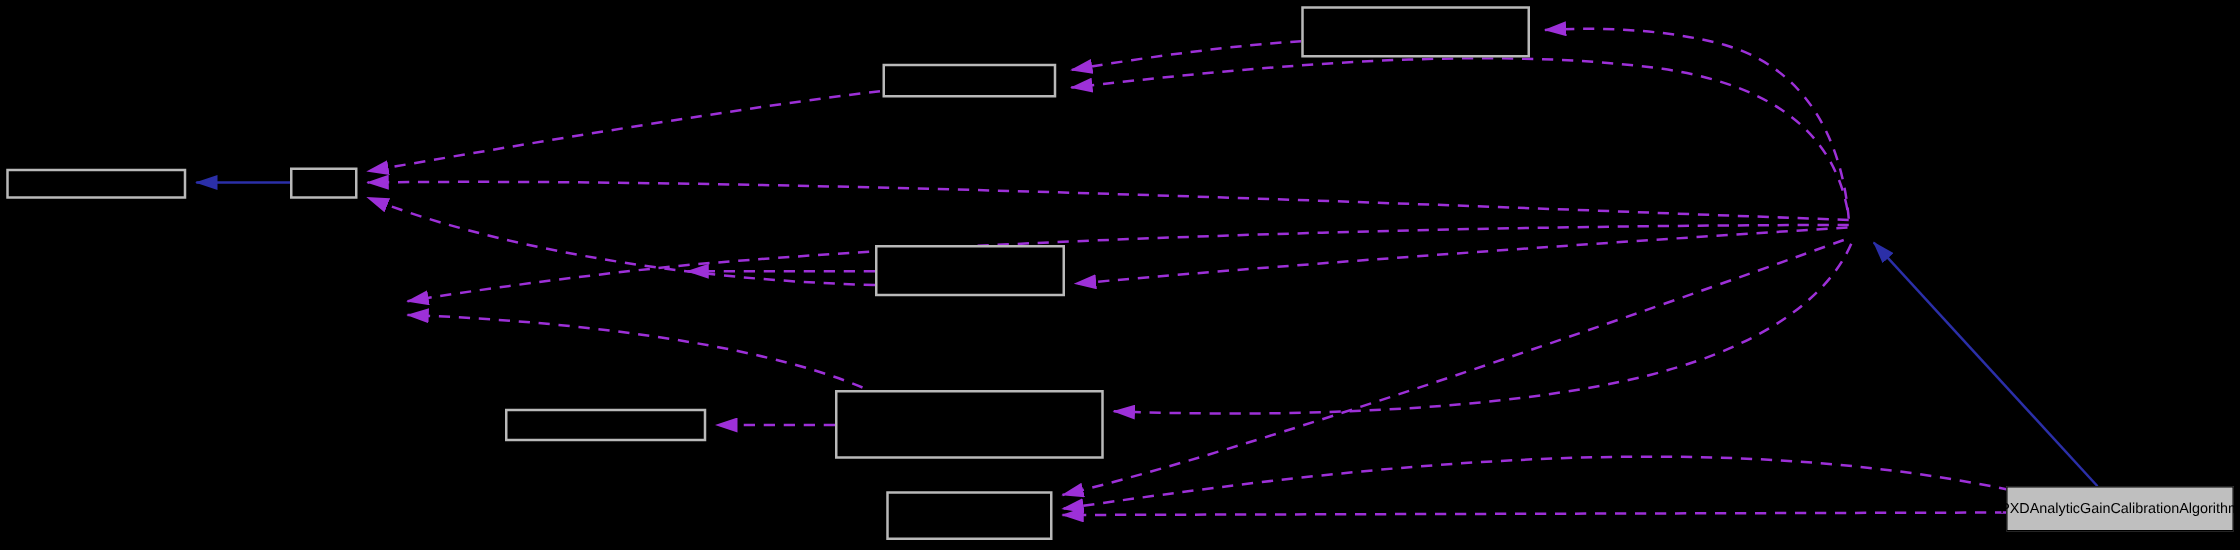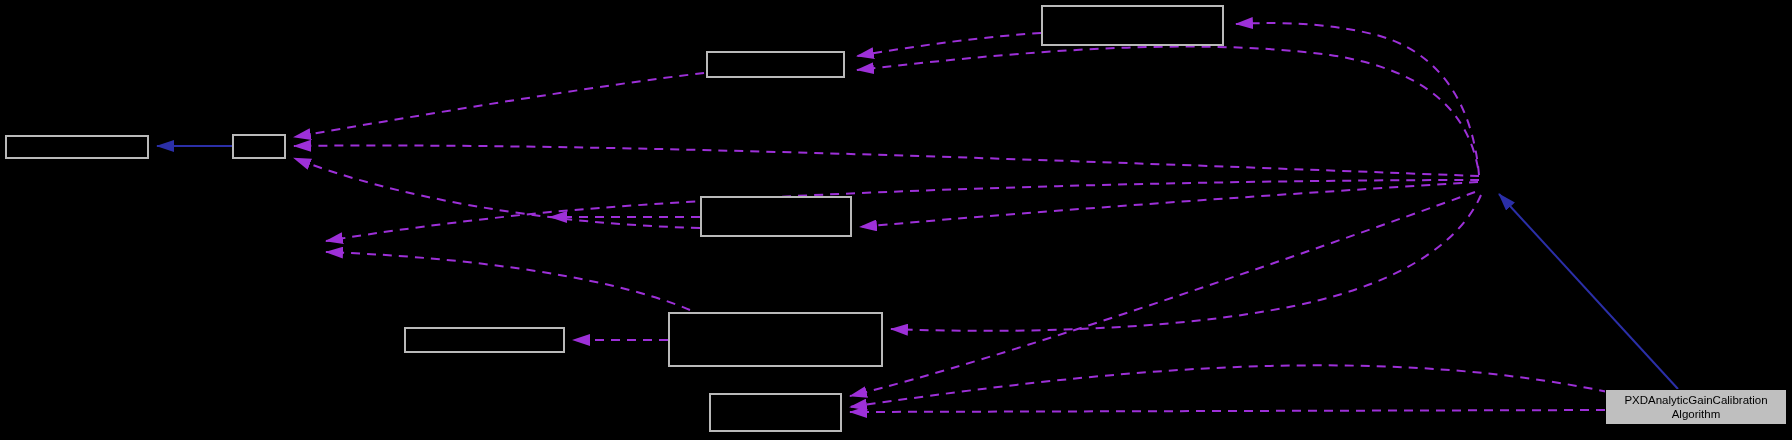--- a/index.html
+++ b/index.html
@@ -14,21 +14,21 @@
   .node{
     position:absolute;
     box-sizing:border-box;
     background:#000;
     border:2px solid #b9b9b9;
   }
   .node.labeled{
     background:#bfbfbf;
     border:1px solid #000;
     display:flex;
-    flex-direction:column;
+    flex-direction:row;
     align-items:center;
     justify-content:center;
     text-align:center;
     color:#000;
     font-size:11.5px;
     line-height:14px;
   }
   path.edge-dashed{
     fill:none;
     stroke-width:2;

